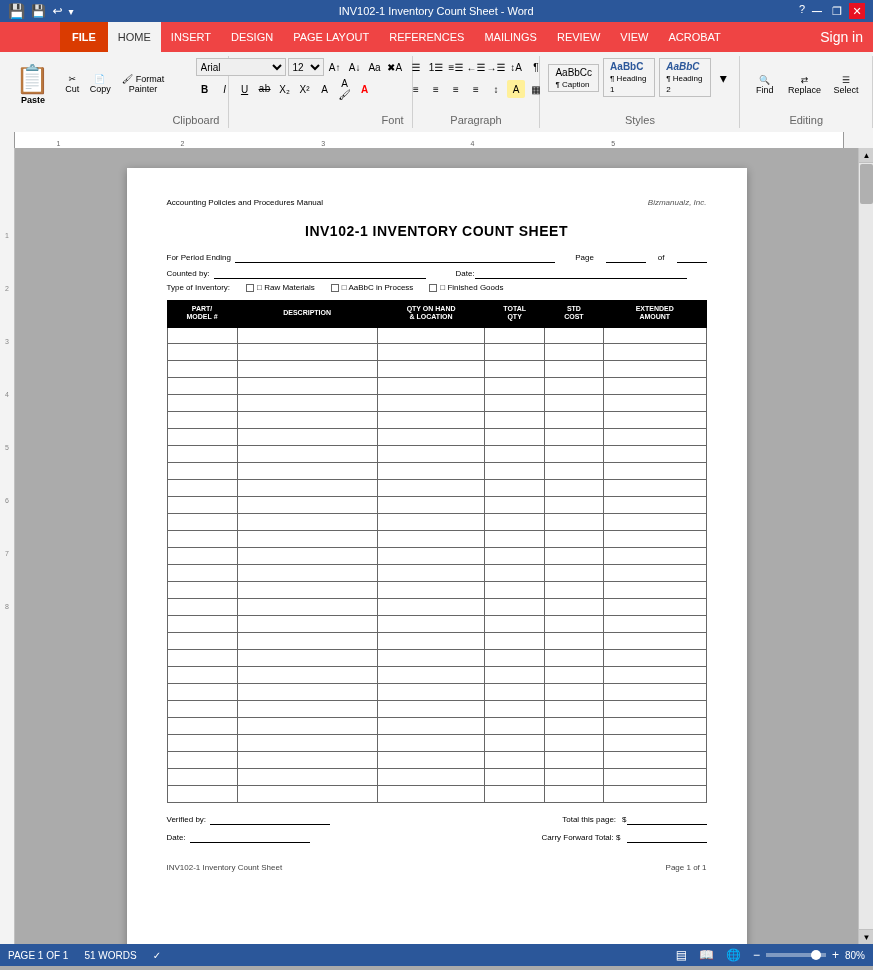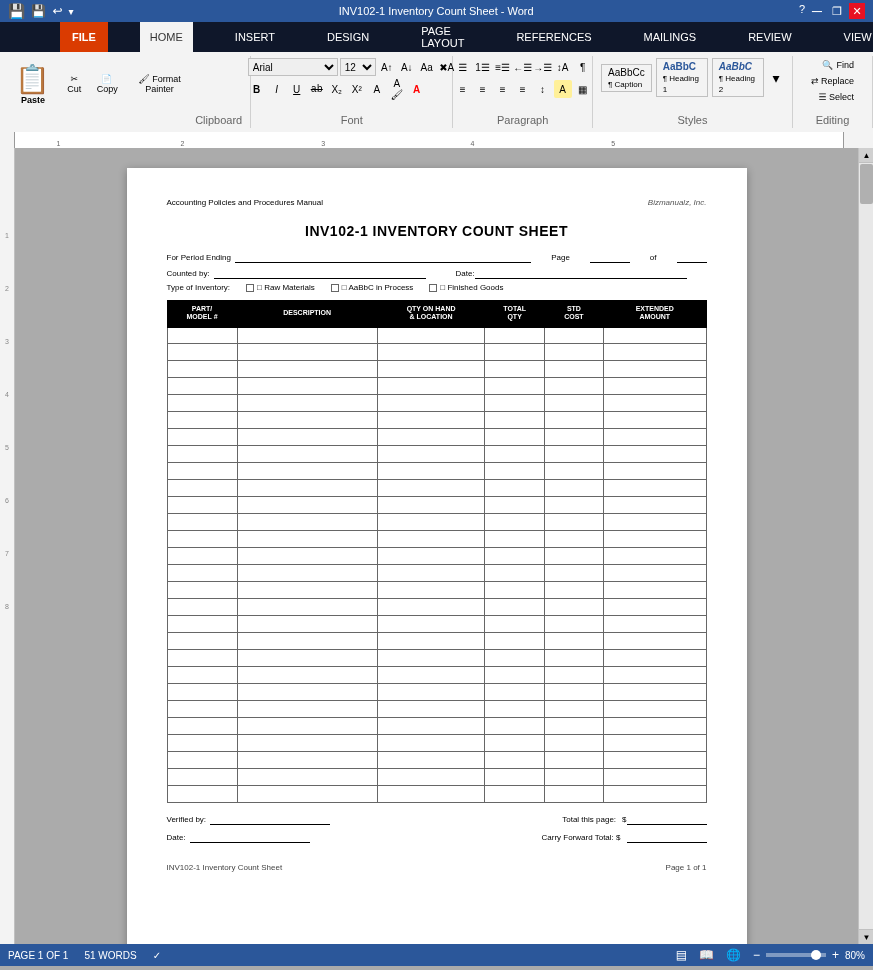--- a/index.html
+++ b/index.html
@@ -13,21 +13,21 @@
       align-items: center;
       justify-content: space-between;
       padding: 0 8px;
       color: white;
       font-size: 11px;
     }
     .title-bar-center { flex: 1; text-align: center; font-size: 11px; }
     .title-bar-controls { display: flex; gap: 4px; }
     .title-bar-btn { width: 16px; height: 16px; display: flex; align-items: center; justify-content: center; font-size: 10px; cursor: pointer; color: white; }
     .title-bar-btn.close { background: #e81123; }
-    .ribbon-tabs { background: #0f172a; display: flex; align-items: flex-end; padding-left: 60px; height: 30px; gap: 32px; }
+    .ribbon-tabs { background: #ef4444; display: flex; align-items: flex-end; padding-left: 60px; height: 30px; }
     .file-tab { background: #da3b01; color: white; padding: 4px 12px; font-size: 11px; font-weight: bold; height: 30px; display: flex; align-items: center; cursor: pointer; }
     .ribbon-tab { padding: 4px 10px; font-size: 11px; color: white; cursor: pointer; height: 30px; display: flex; align-items: center; }
     .ribbon-tab.active { background: #f3f3f3; color: #333; }
     .sign-in { color: white; font-size: 14px; padding: 4px 10px; margin-left: auto; align-self: center; cursor: pointer; }
 
     .ribbon-content { display: flex; align-items: stretch; padding: 4px 0; background: #f3f3f3; min-height: 80px; }
     .ribbon-group { display: flex; flex-direction: column; align-items: center; padding: 2px 8px; border-right: 1px solid #d0d0d0; min-width: 50px; }
     .ribbon-group-label { font-size: 11px; color: #666; margin-top: auto; padding-top: 2px; }
     .ribbon-group-content { display: flex; align-items: center; gap: 2px; flex: 1; }
 
@@ -70,21 +70,21 @@
     .scroll-thumb { background: #b0b0b0; width: 13px; margin: 1px auto; height: 40px; border-radius: 2px; }
 
     
     .document { background: white; width: 620px; min-height: 860px; padding: 30px 40px; box-shadow: 0 2px 8px rgba(0,0,0,0.3); position: relative; font-family: Arial, sans-serif; }
     .doc-header { display: flex; justify-content: space-between; margin-bottom: 16px; font-size: 8px; }
     .doc-title { text-align: center; font-size: 14px; font-weight: bold; margin-bottom: 12px; letter-spacing: 0.5px; }
     .doc-fields { margin-bottom: 6px; }
     .doc-field-row { display: flex; align-items: center; margin-bottom: 4px; font-size: 8px; }
     .doc-field-row .field-label { margin-right: 4px; }
     .doc-field-row .field-line { border-bottom: 1px solid #000; flex: 1; height: 12px; margin-right: 20px; }
-    .doc-field-row .page-info { margin-left: auto; display: flex; align-items: center; gap: 20px; }
+    .doc-field-row .page-info { margin-left: auto; display: flex; align-items: center; gap: 12px; }
     .doc-field-row .page-line { border-bottom: 1px solid #000; width: 40px; height: 12px; }
     .checkbox-row { display: flex; align-items: center; gap: 16px; font-size: 8px; margin-bottom: 8px; }
     .checkbox-item { display: flex; align-items: center; gap: 3px; }
     .cb { width: 8px; height: 8px; border: 1px solid #666; display: inline-block; }
 
     
     .inv-table { width: 100%; border-collapse: collapse; font-size: 7.5px; }
     .inv-table th { background: #000; color: #fff; border: 1px solid #000; padding: 4px 2px; text-align: center; font-weight: bold; font-size: 7px; line-height: 1.2; }
     .inv-table td { border: 1px solid #666; height: 17px; }
     .inv-table tr:first-child td { border-top: 2px solid #000; }
@@ -151,21 +151,21 @@
       </div>
       <div class="paste-side">
         <button class="small-btn">✂ Cut</button>
         <button class="small-btn">📄 Copy</button>
         <button class="small-btn">🖌 Format Painter</button>
       </div>
     </div>
     <div class="ribbon-group-label" style="margin-top:auto;align-self:flex-end;">Clipboard</div>
   </div>
 
-  <div class="ribbon-group" style="min-width:180px;">
+  <div class="ribbon-group" style="min-width:180px;align-items:flex-end;">
     <div class="ribbon-group-content" style="flex-direction:column;align-items:flex-start;">
       <div class="font-row">
         <select class="font-select">
           <option>Arial</option>
         </select>
         <select class="size-select">
           <option>12</option>
         </select>
         <button class="format-btn">A↑</button>
         <button class="format-btn">A↓</button>
@@ -224,21 +224,21 @@
       <div style="border:1px solid #c0c0c0;padding:2px 6px;cursor:pointer;font-size:10px;">
         <span style="font-weight:bold;color:#2b579a;font-style:italic;">AaBbC</span><br>
         <span style="font-size:8px;">¶ Heading 2</span>
       </div>
       <button class="format-btn" style="font-size:14px;">▾</button>
     </div>
     <div class="ribbon-group-label">Styles</div>
   </div>
 
   <div class="ribbon-group" style="min-width:80px;">
-    <div class="ribbon-group-content" style="flex-direction:column;align-items:flex-end;">
+    <div class="ribbon-group-content" style="flex-direction:row;align-items:center;">
       <button class="small-btn">🔍 <span>Find</span></button>
       <button class="small-btn">⇄ <span>Replace</span></button>
       <button class="small-btn">☰ <span>Select</span></button>
     </div>
     <div class="ribbon-group-label">Editing</div>
   </div>
 </div>
 
 <div class="ruler-area">
   <div class="ruler-left"></div>

